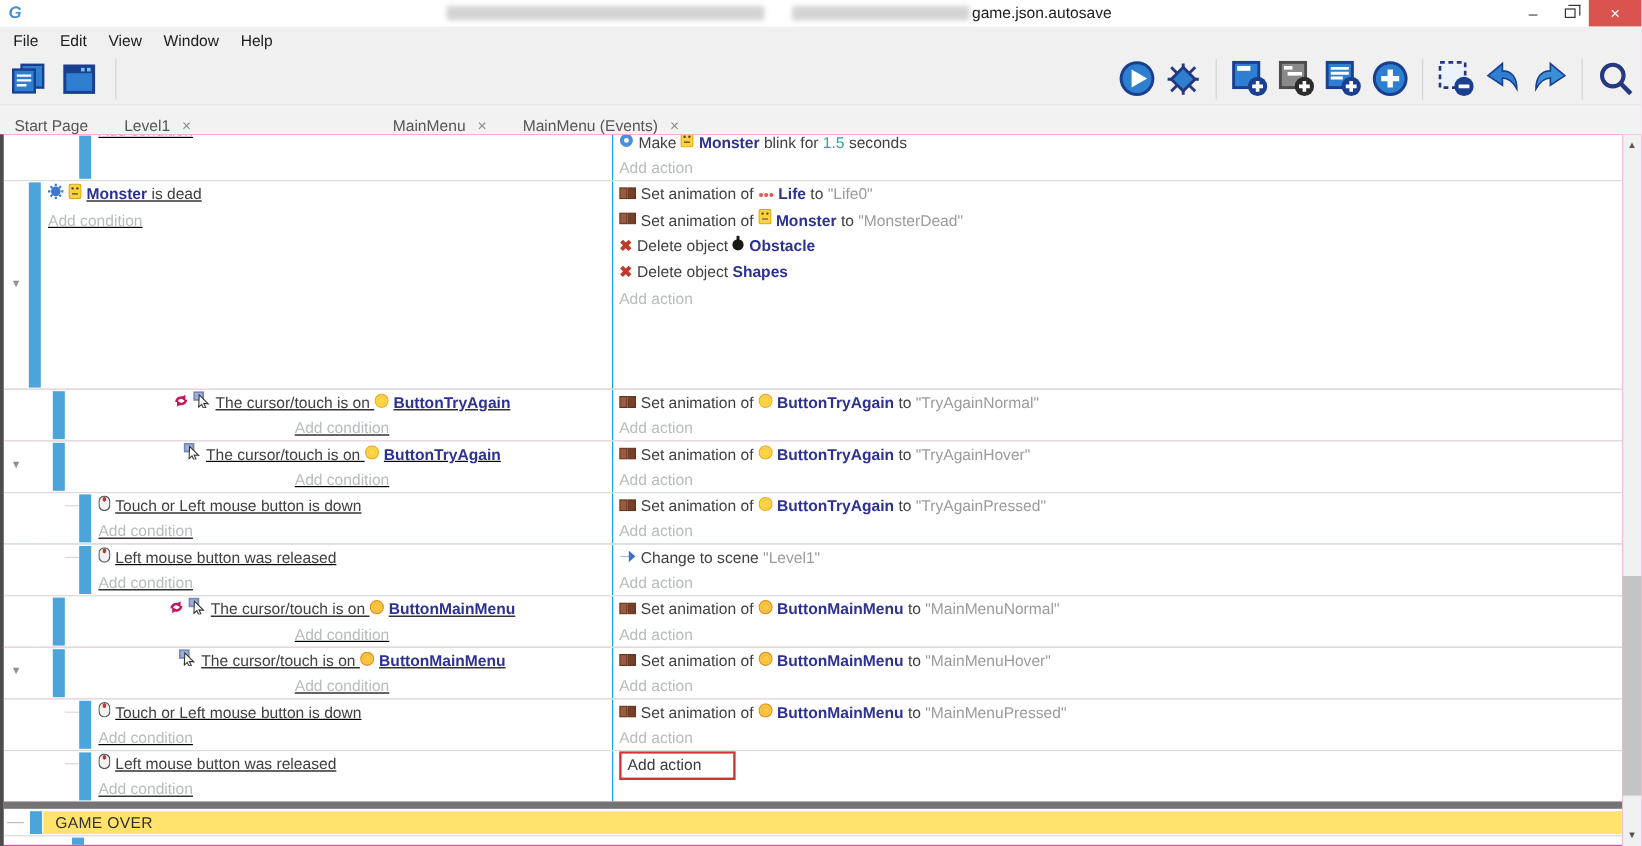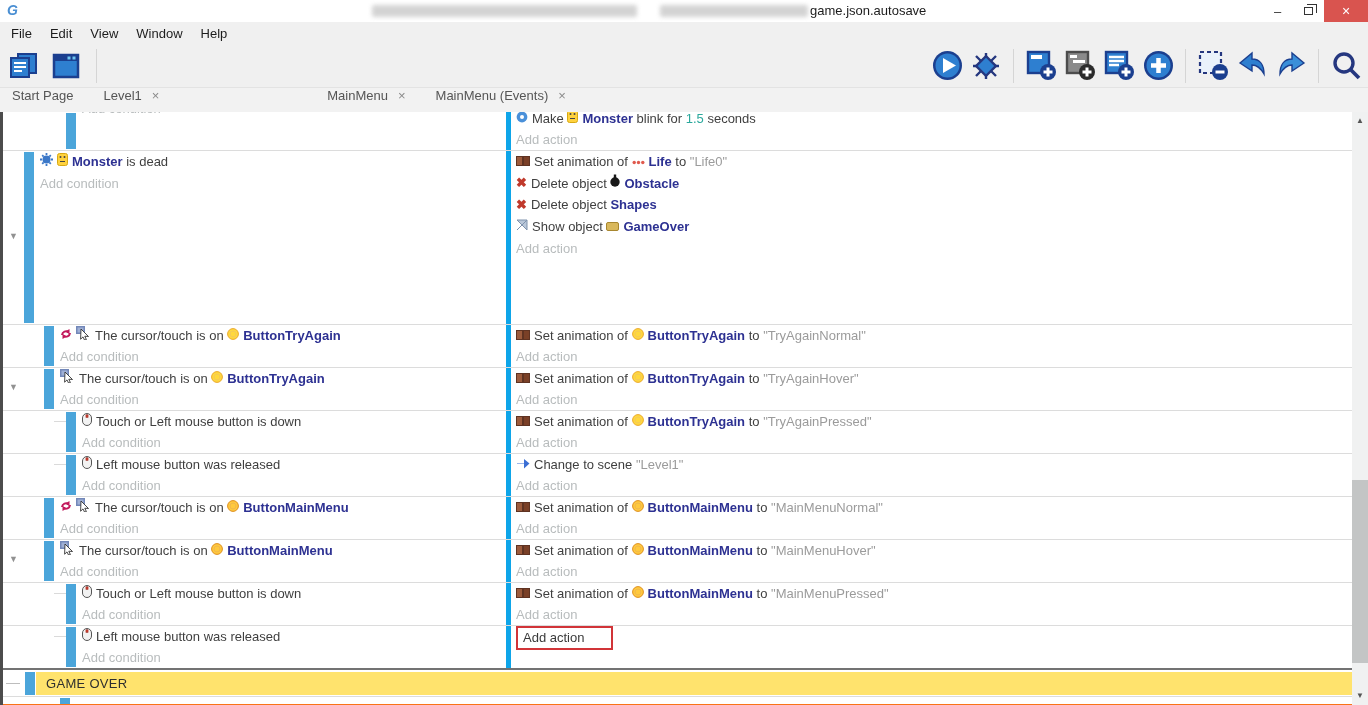--- a/index.html
+++ b/index.html
@@ -32,60 +32,60 @@
   .toolbar { height:44px; background:#f0f0f0; display:flex; align-items:center;
              border-bottom:1px solid #e3e3e3; }
   .tb-left { display:flex; align-items:center; gap:10px; padding-left:8px; }
   .tb-right { margin-left:auto; display:flex; align-items:center; gap:7px; padding-right:6px; }
   .tb-btn { width:32px; height:32px; display:flex; align-items:center; justify-content:center; }
   .tb-div { width:1px; height:34px; background:#d5d5d5; margin:0 4px; }
 
   
   .tabbar { height:24px; background:#f2f2f2; display:flex; align-items:stretch;
             font-size:13px; padding-left:0; }
-  .tab { display:flex; align-items:flex-start; padding:0 12px; gap:10px; color:#555; }
+  .tab { display:flex; align-items:flex-end; padding:0 12px; gap:10px; color:#555; }
   .tab + .tab { margin-left:6px; }
   .tab.active { background:#737373; color:#fff;margin-top:36px; }
   .tab-x { font-size:13px; color:#8a8a8a; }
   .tab.active .tab-x { color:#fff; }
 
   
-  .sheet { position:relative; height:593px; background:#f97316; border-left:3px solid #4c4c4c;padding-left:23px; }
+  .sheet { position:relative; height:593px; background:#ec4899; border-left:3px solid #4c4c4c;padding-left:23px; }
   .events { position:absolute; left:0; top:0; right:16px; bottom:0; overflow:hidden; }
   .vline-guide { position:absolute; left:27px; top:212px; height:344px;
                  border-left:1px solid #dadada; }
 
   .event { display:flex; border-top:1px solid #dcdcdc; position:relative; background:#fff; }
   .event.first { border-top:none; }
-  .cond { width:508px; border-right:5px solid #0ea5e9; position:relative; overflow:hidden; }
+  .cond { width:508px; border-right:1px solid #0ea5e9; position:relative; overflow:hidden;text-decoration:underline; }
   .acts { flex:1; padding-left:5px; overflow:hidden; }
   .bar { position:absolute; top:1px; bottom:1px; width:10px; background:#4ba5da; z-index:1; }
   .l0 .bar { left:21px; } .l1 .bar { left:41px; } .l2 .bar { left:63px; }
-  .l0 .cline { padding-left:37px; } .l1 .cline { padding-left:57px; } .l2 .cline { padding-left:79px; }
+  .l0 .cline { padding-left:37px; } .l1 .cline { padding-left:57px;text-align:center; } .l2 .cline { padding-left:79px; }
 
   .line { height:21px; line-height:21px; font-size:13px; color:#3f3f3f; white-space:nowrap; }
   .b8 .line { height:21.7px; line-height:21.7px; }
   .placeholder { color:#b8bcbd; }
   .obj { font-weight:bold; color:#2d3192; }
   .val { color:#9b9b9b; }
   .num { color:#2ba89c; }
   .clipL { margin-top:-14px; }
   .clipR { margin-top:-4px; }
 
   .fold { position:absolute; left:6px; top:50%; margin-top:-7px; font-size:9px; color:#919191; z-index:2; }
   .sub-stub { position:absolute; left:51px; top:10px; width:12px; border-top:1px solid #dadada; }
 
   .icon { display:inline-block; vertical-align:middle; margin-right:4px; position:relative; top:-1px; }
 
   
   .red-box { display:inline-block; border:2px solid #d13438; padding:0 27px 0 5px;
              line-height:19px; height:24px; color:#3a3a3a; background:#fff; }
 
   
-  .comment-row { position:relative; height:28px; border-top:2px solid #737373; background:#fff; }
+  .comment-row { position:relative; height:28px; border-top:6px solid #737373; background:#fff; }
   .comment-bar { position:absolute; left:22px; top:2px; bottom:1px; width:10px; background:#4ba5da; }
   .comment-body { position:absolute; left:33px; right:0; top:2px; bottom:1px; background:#ffe36d;
                   display:flex; align-items:center; padding-left:10px; font-size:13px;
                   color:#2f2f2f; letter-spacing:.3px; }
   .comment-dash { position:absolute; left:3px; top:50%; width:14px; border-top:1px solid #bdbdbd; }
   .stub-row { position:relative; height:8px; border-top:1px solid #dcdcdc; background:#fff; }
   .stub-row .bar2 { position:absolute; left:57px; top:1px; bottom:0; width:10px; background:#4ba5da; }
 
   
   .scrollbar { position:absolute; right:0; top:0; bottom:0; width:16px; background:#f0f1f1; }
@@ -292,31 +292,34 @@
     </div>
     <div class="acts">
       <div class="line"><span class="icon"><svg width="14" height="10">
                 <rect x="0.5" y="0.5" width="6" height="9" fill="#9c5b3c" stroke="#5f3322"></rect>
                 <rect x="7.5" y="0.5" width="6" height="9" fill="#7a4027" stroke="#5f3322"></rect>
               </svg></span><span>Set animation of </span><span class="icon"><svg width="13" height="7">
                 <circle cx="2.2" cy="3.5" r="1.7" fill="#e05a4e"></circle>
                 <circle cx="6.5" cy="3.5" r="1.7" fill="#e05a4e"></circle>
                 <circle cx="10.8" cy="3.5" r="1.7" fill="#e05a4e"></circle>
               </svg></span><span class="obj">Life</span><span> to </span><span class="val">"Life0"</span></div>
+      <div class="line"><span class="icon"><svg width="14" height="10">
+                <rect x="0.5" y="0.5" width="6" height="9" fill="#9c5b3c" stroke="#5f3322"></rect>
+                <rect x="7.5" y="0.5" width="6" height="9" fill="#7a4027" stroke="#5f3322"></rect>
+              </svg></span><span>Set animation of </span><span class="icon"><svg width="11" height="13">
+                <rect x="0.5" y="0.5" width="10" height="12" rx="2" fill="#ffd23e" stroke="#d8a912"></rect>
+                <circle cx="3.5" cy="4" r="1" fill="#444"></circle>
+                <circle cx="7.5" cy="4" r="1" fill="#444"></circle>
+                <path d="M3 8.5h5" stroke="#444"></path>
+              </svg></span><span class="obj">Monster</span><span> to </span><span class="val">"MonsterDead"</span></div>
       <div class="line"><span class="icon" style="color:#c0392b;font-weight:bold;font-size:13px;">✖</span><span>Delete object </span><span class="icon"><svg width="10" height="13">
                 <rect x="3.8" y="0.5" width="2.4" height="3.5" fill="#181818"></rect>
                 <circle cx="5" cy="8" r="4.7" fill="#181818"></circle>
               </svg></span><span class="obj">Obstacle</span></div>
       <div class="line"><span class="icon" style="color:#c0392b;font-weight:bold;font-size:13px;">✖</span><span>Delete object </span><span class="obj">Shapes</span></div>
-      <div class="line"><span class="icon"><svg width="12" height="12">
-                <polygon points="1,1 11,1 11,11" fill="#b9c7d9" stroke="#7f93ad"></polygon>
-                <line x1="1" y1="11" x2="11" y2="1" stroke="#7f93ad"></line>
-              </svg></span><span>Show object </span><span class="icon"><svg width="13" height="9">
-                <rect x="0.5" y="0.5" width="12" height="8" rx="1.5" fill="#d9b85c" stroke="#a8872f"></rect>
-              </svg></span><span class="obj">GameOver</span></div>
       <div class="line placeholder">Add action</div>
     </div>
   </div>
 
   <div class="event l1" style="height:43px;">
     <div class="cond">
       <div class="bar"></div>
       <div class="line cline"><span class="icon"><svg width="12" height="12">
                 <path d="M2 7a4 4 0 0 1 6.5-2.8" fill="none" stroke="#c2185b" stroke-width="2"></path>
                 <polygon points="9.5,1 9.5,6.2 5.3,3.6" fill="#c2185b"></polygon>

